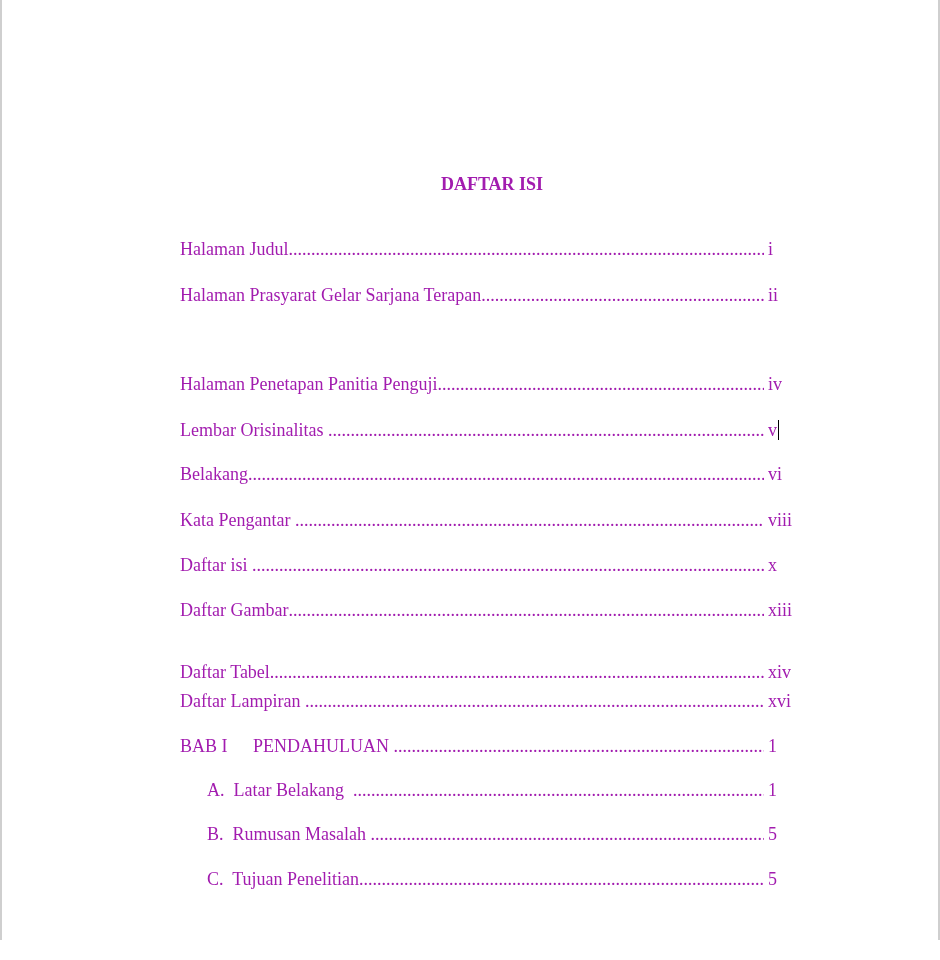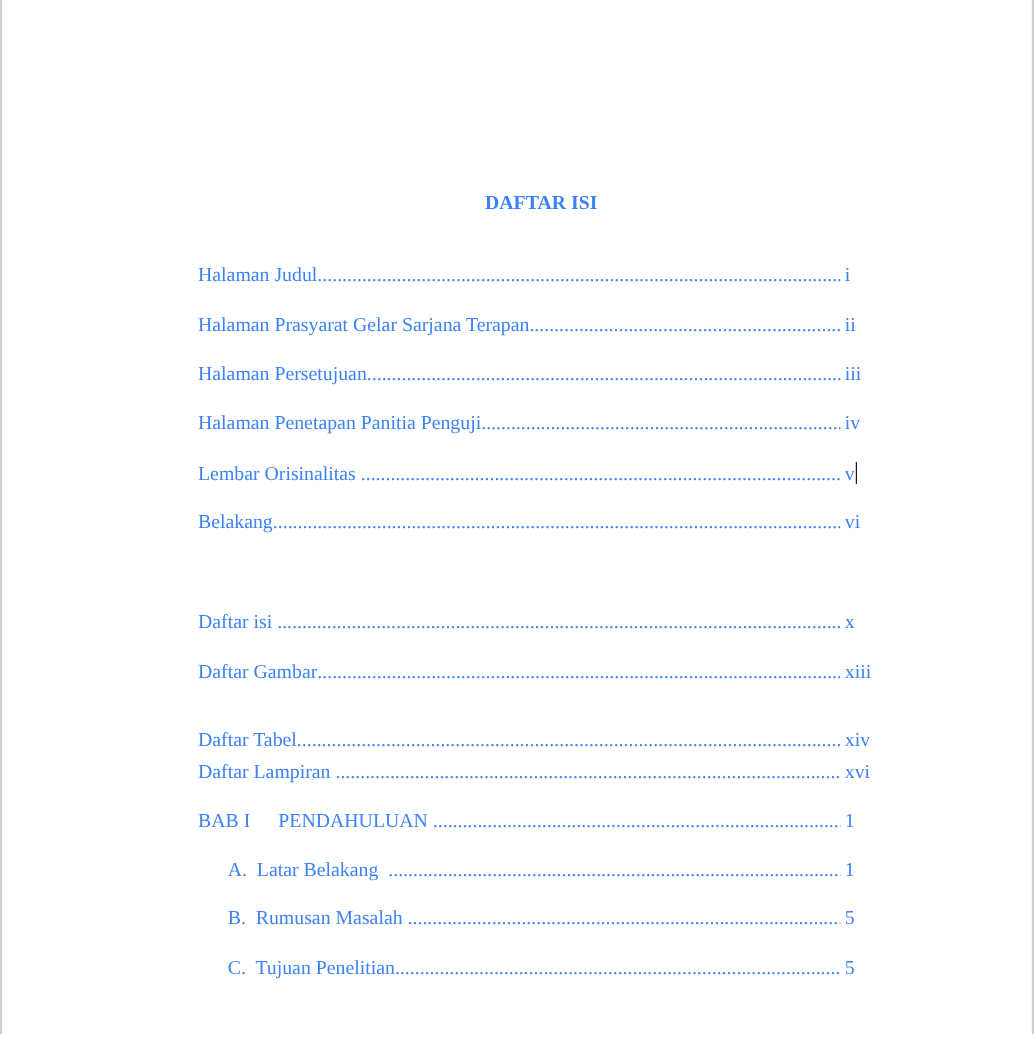--- a/index.html
+++ b/index.html
@@ -4,21 +4,21 @@
   <style>
     html, body { margin: 0; padding: 0; background: #ffffff; }
     body { width: 940px; height: 960px; overflow: hidden; position: relative; }
     .page {
       position: absolute; left: 0; top: 0; width: 940px; height: 940px;
       background: #fff;
       border-left: 2px solid #cfcfcf;
       border-right: 2px solid #cfcfcf;
       box-sizing: border-box;
       font-family: "Liberation Serif", serif;
-      color: #3b82f6;
+      color: #a21caf;
     }
     .title {
       position: absolute; top: 174px; left: 0; width: 980px;
       text-align: center; font-weight: bold; font-size: 18px;
     }
     .toc-row {
       position: absolute; left: 178px; width: 620px; height: 24px;
       font-size: 18px; line-height: 24px; display: flex; align-items: baseline;
     }
     .toc-row.sub { left: 205px; width: 593px; align-items: center; }
@@ -45,39 +45,39 @@
   <div class="toc-row" style="top:283px">
     <span class="label">Halaman Prasyarat Gelar Sarjana Terapan</span>
     <span class="leader"></span>
     <span class="page-num">ii</span>
   </div>
   <div class="toc-row" style="top:237px">
     <span class="label">Halaman Judul</span>
     <span class="leader"></span>
     <span class="page-num">i</span>
   </div>
-  <div class="toc-row" style="top:327px">
-    <span class="label">Halaman Persetujuan</span>
-    <span class="leader"></span>
-    <span class="page-num">iii</span>
-  </div>
   <div class="toc-row" style="top:372px">
     <span class="label">Halaman Penetapan Panitia Penguji</span>
     <span class="leader"></span>
     <span class="page-num">iv</span>
   </div>
   <div class="toc-row" style="top:418px">
     <span class="label">Lembar Orisinalitas </span>
     <span class="leader"></span>
     <span class="page-num"><span>v</span><span class="cursor"></span></span>
   </div>
   <div class="toc-row" style="top:462px">
     <span class="label">Belakang</span>
     <span class="leader"></span>
     <span class="page-num">vi</span>
+  </div>
+  <div class="toc-row" style="top:508px">
+    <span class="label">Kata Pengantar </span>
+    <span class="leader"></span>
+    <span class="page-num">viii</span>
   </div>
   <div class="toc-row" style="top:553px">
     <span class="label">Daftar isi </span>
     <span class="leader"></span>
     <span class="page-num">x</span>
   </div>
   <div class="toc-row" style="top:598px">
     <span class="label">Daftar Gambar</span>
     <span class="leader"></span>
     <span class="page-num">xiii</span>

